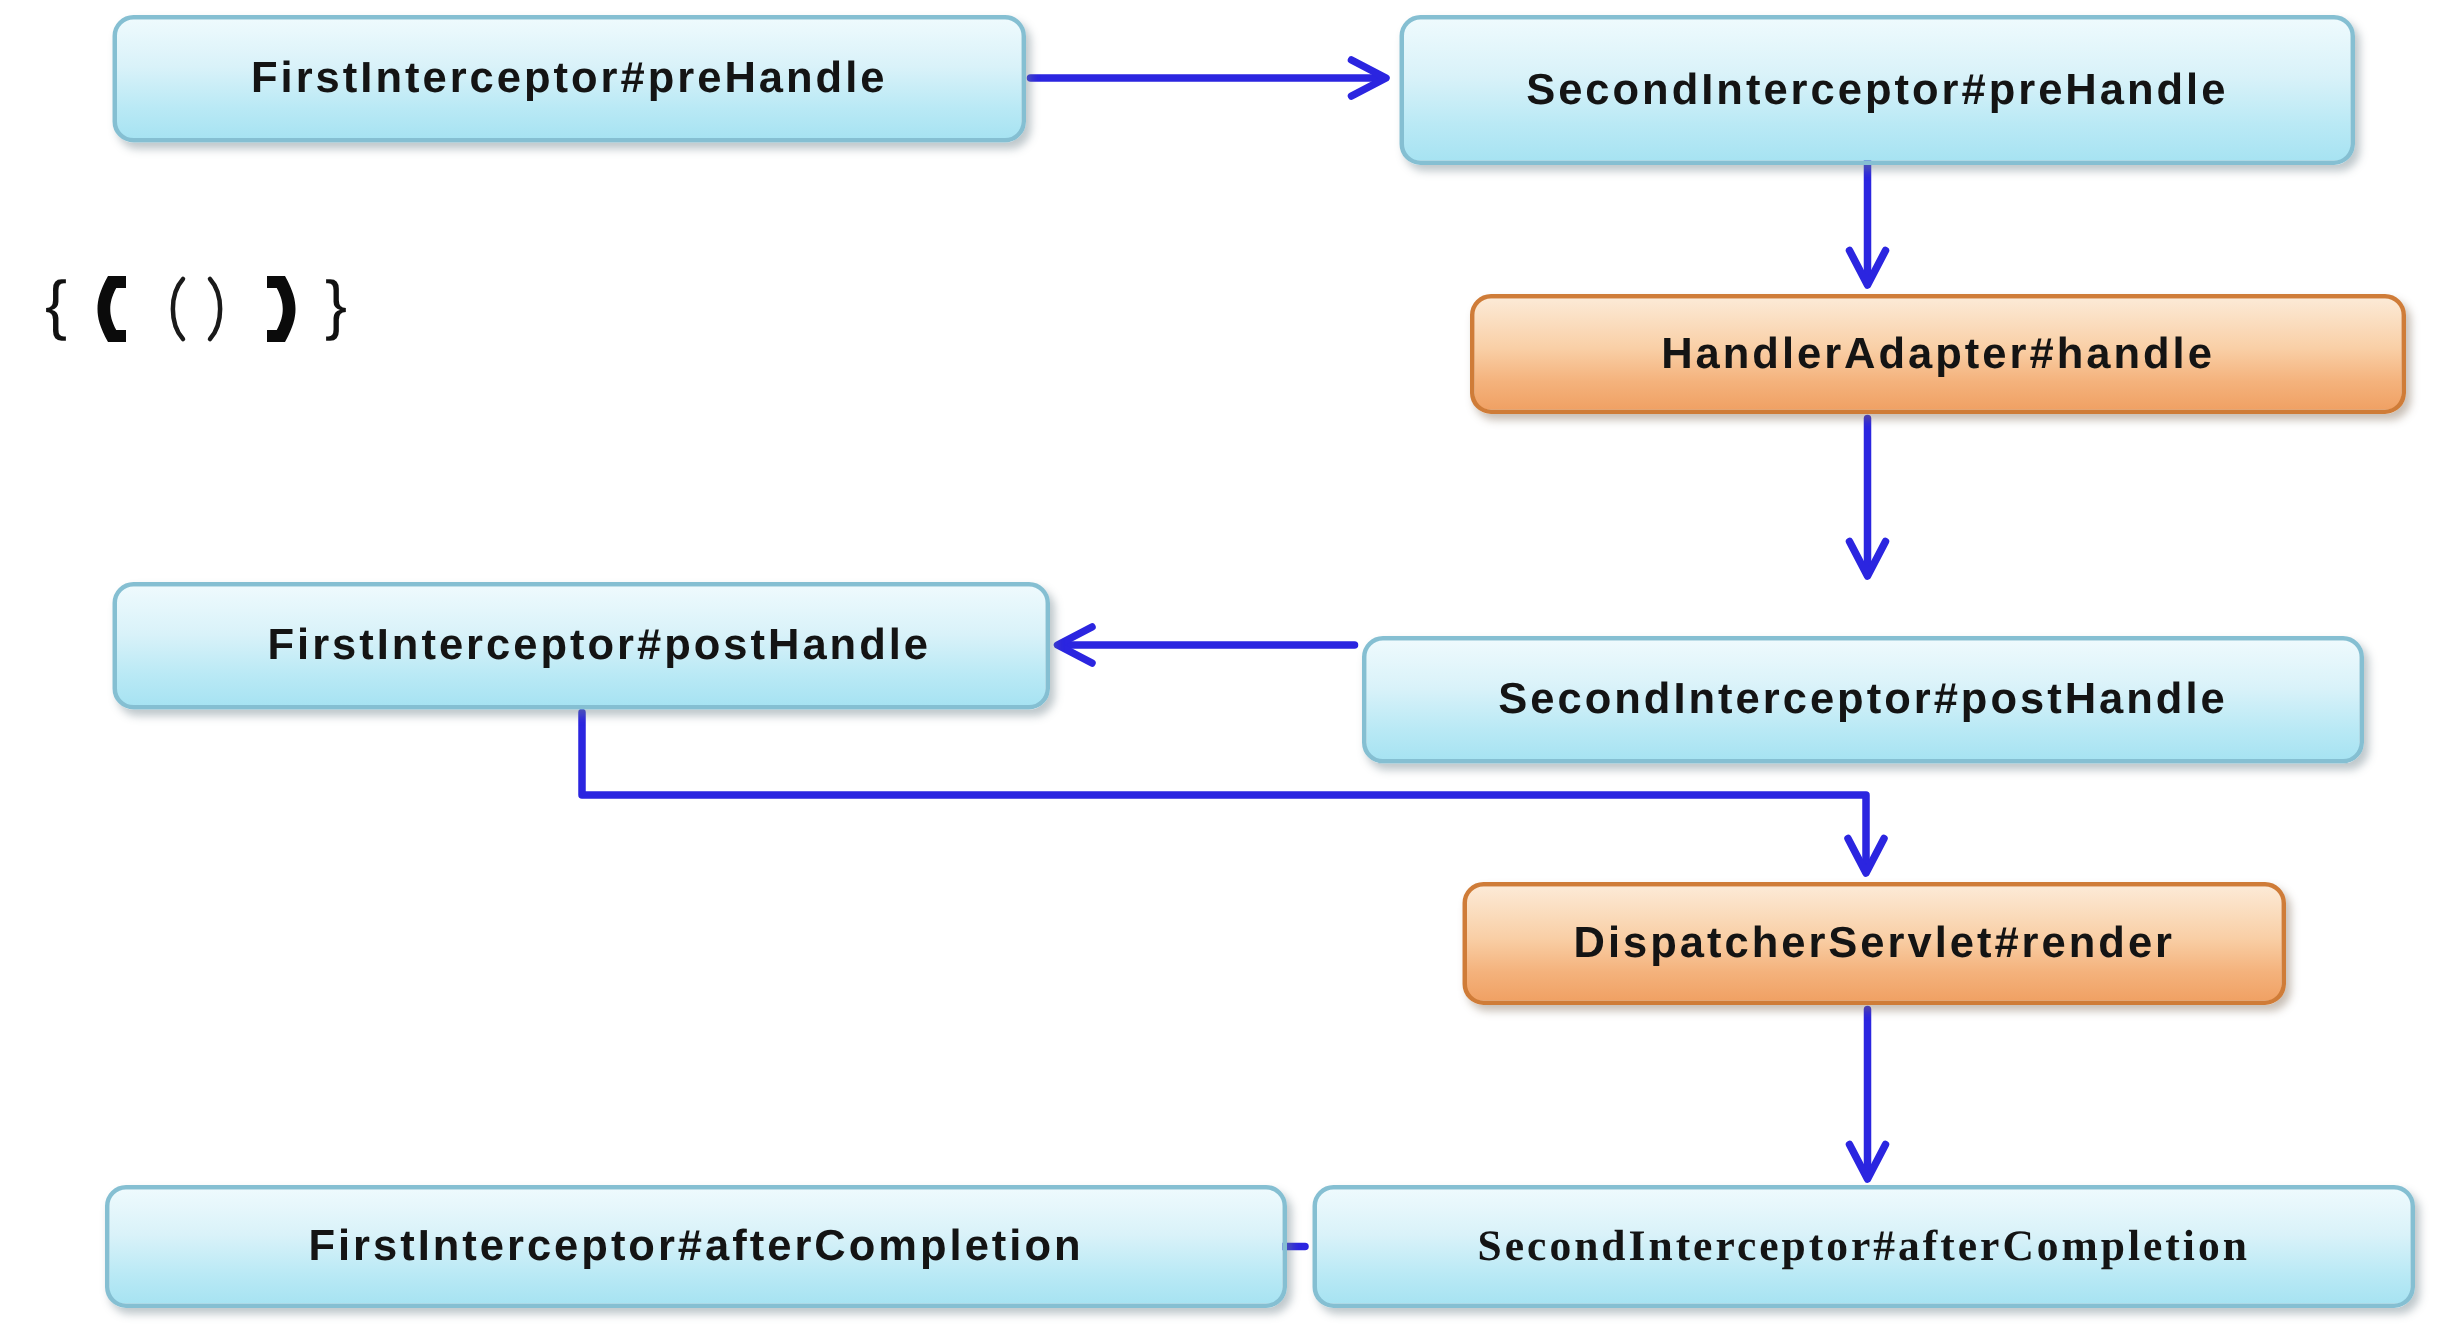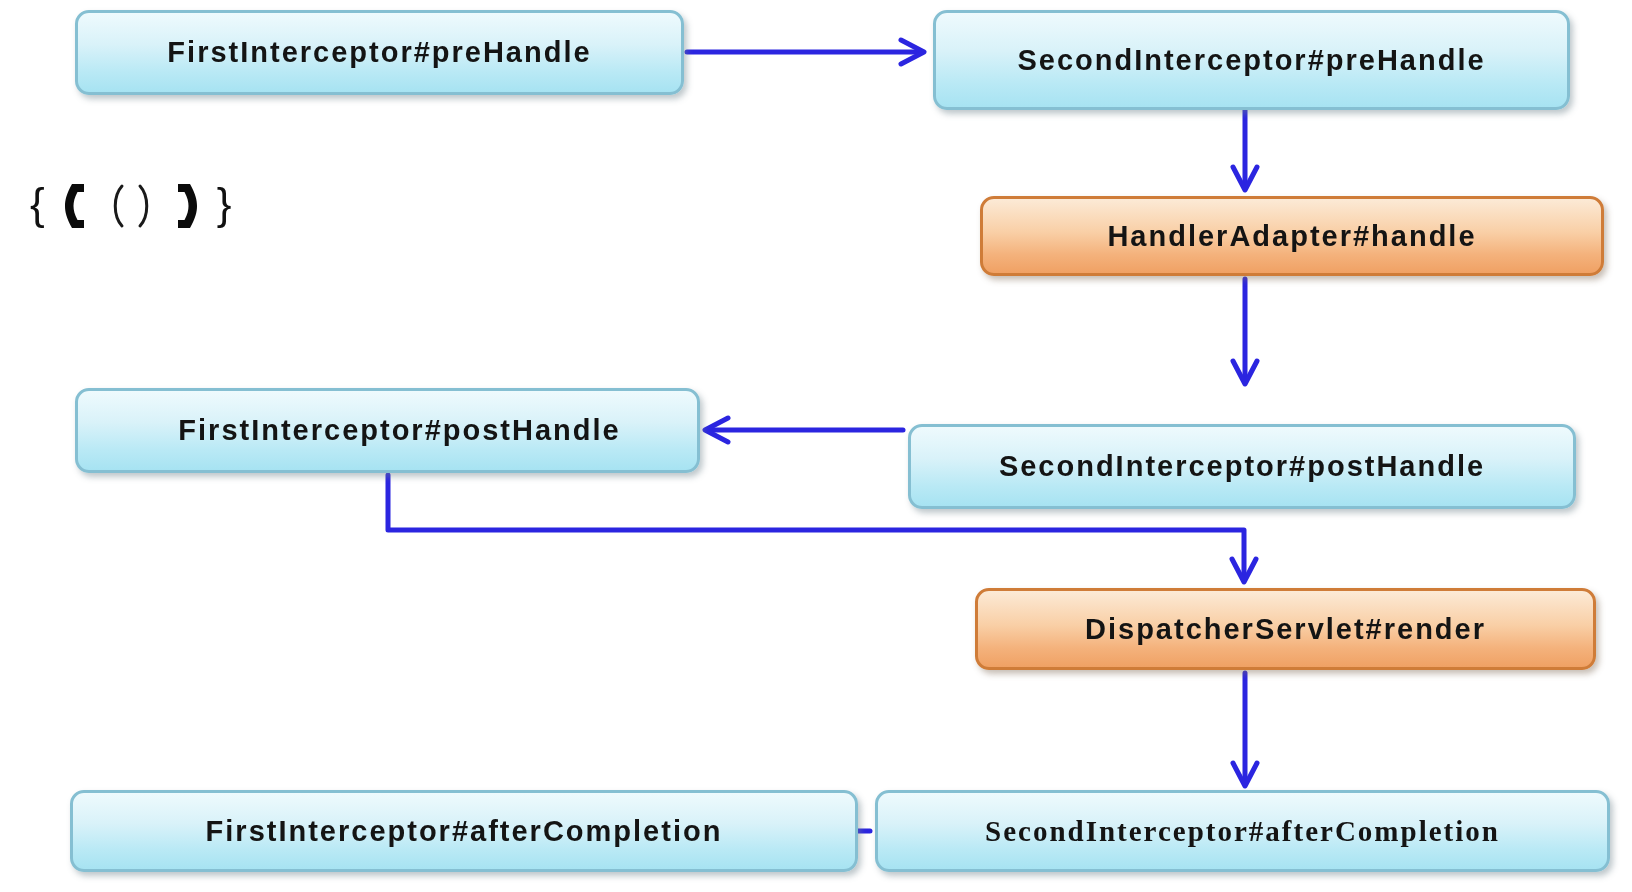--- a/index.html
+++ b/index.html
@@ -36,21 +36,21 @@
     background: linear-gradient(180deg, #fcead6 0%, #f9cfa6 45%, #f4b27c 75%, var(--framework-box, #f0a164) 100%);
     border: 3px solid var(--framework-border, #cf7c38);
     box-shadow: 3px 4px 6px rgba(130, 110, 90, 0.45);
   }
 
   .n-a { left: 75px;  top: 10px;  width: 609px; height: 85px; }
   .n-b { left: 933px; top: 10px;  width: 637px; height: 100px; }
   .n-c { left: 936px; top: 196px; width: 624px; height: 80px; margin-left: 44px; }
   .n-d { left: 908px; top: 388px; width: 668px; height: 85px; margin-top: 36px; }
   .n-e { left: 75px;  top: 388px; width: 625px; height: 85px; padding-left: 24px; }
-  .n-f { left: 975px; top: 588px; width: 621px; height: 82px; }
+  .n-f { left: 975px; top: 588px; width: 549px; height: 82px; }
   .n-g { left: 875px; top: 790px; width: 735px; height: 82px; font-family: Liberation Serif, serif; }
   .n-h { left: 30px;  top: 790px; width: 788px; height: 82px; margin-left: 40px; }
 
   
   .arrows {
     position: absolute;
     left: 0; top: 0;
     width: 1632px;
     height: 892px;
     pointer-events: none;

